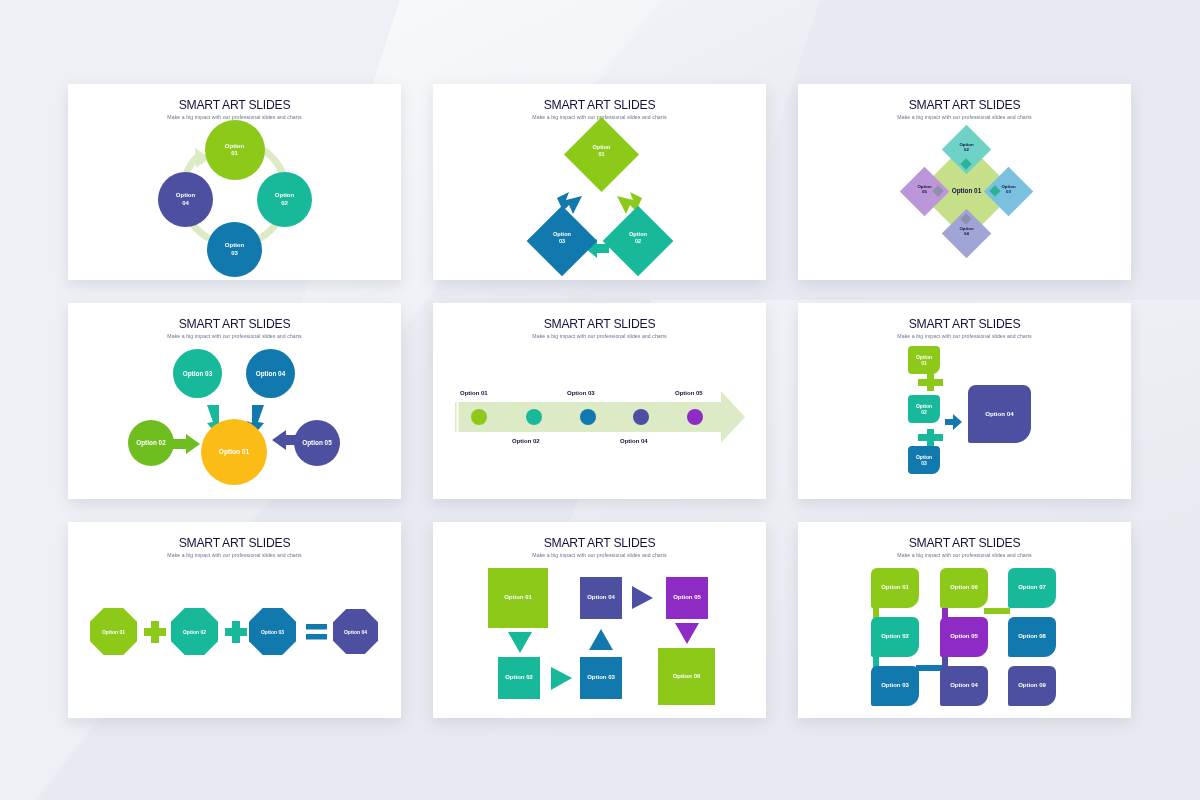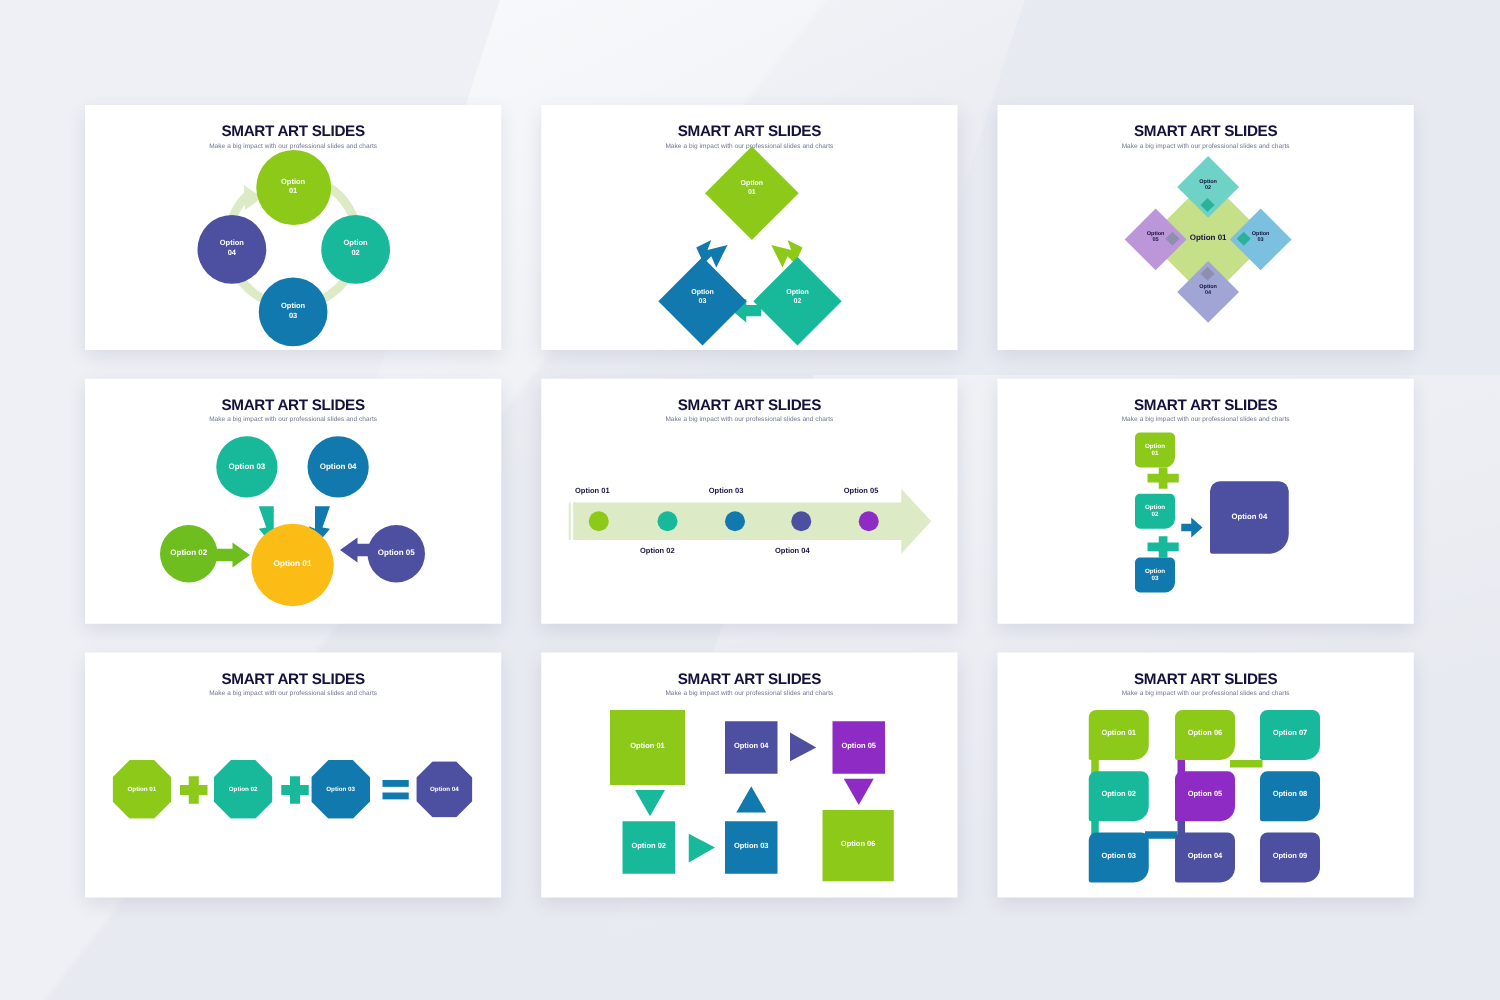--- a/index.html
+++ b/index.html
@@ -46,21 +46,21 @@
     position: relative;
     background: #ffffff;
     box-shadow: 0 5px 14px rgba(60,70,110,.13);
     overflow: hidden;
   }
 
   .s-title {
     position: absolute; left: 0; right: 0; top: 14px;
     text-align: center;
     font-size: 12.2px;
-    font-weight: 700;
+    font-weight: 400;
     letter-spacing: -0.25px;
     color: #14123c;
   }
   .s-sub {
     position: absolute; left: 0; right: 0; top: 30px;
     text-align: center;
     font-size: 5.2px;
     color: #6e7390;
     letter-spacing: .05px;
   }

